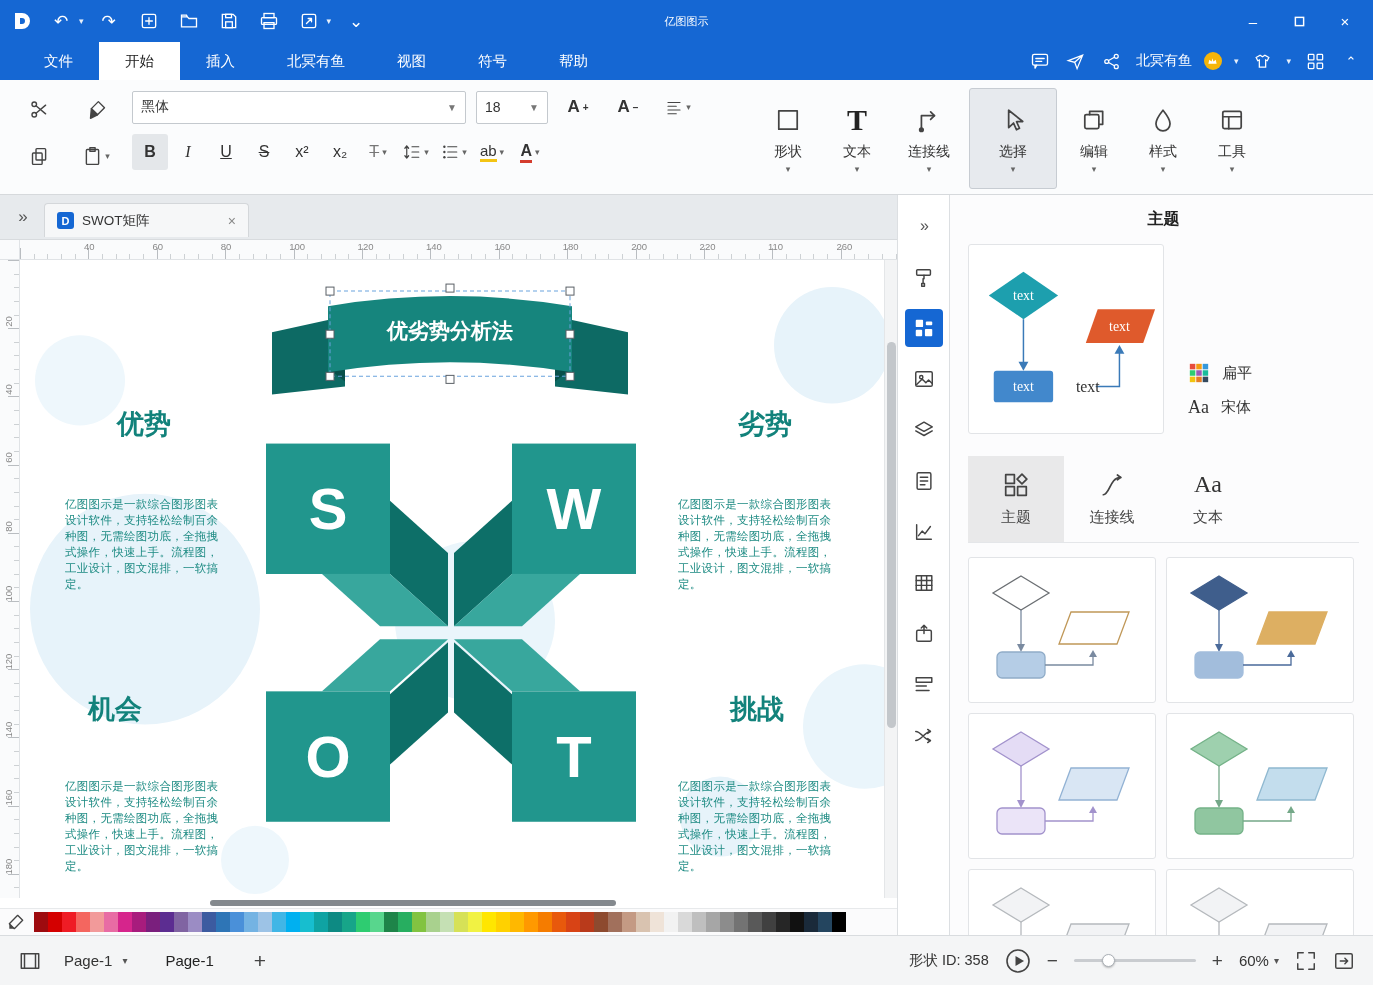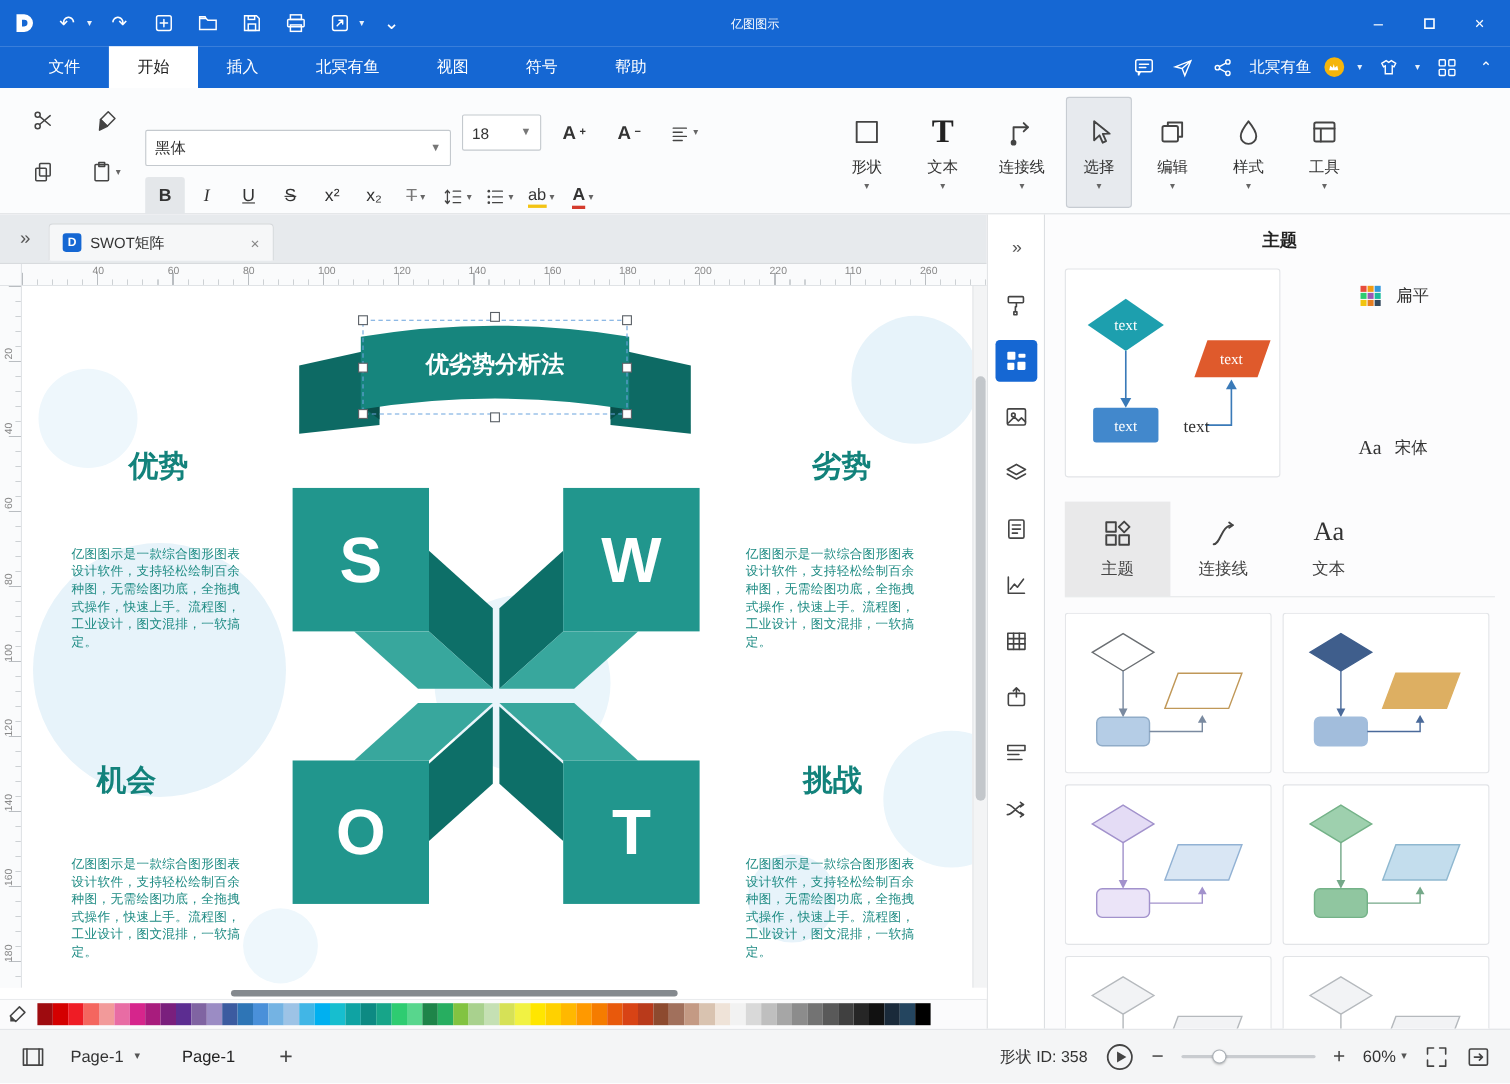--- a/index.html
+++ b/index.html
@@ -29,21 +29,21 @@
   .mr-caret { font-size:9px; opacity:.9; }
 
   
   .ribbon { height:115px; background:#fbfcfd; border-bottom:1px solid #d6d9dc; display:flex; padding:6px 4px 4px 10px; }
   .rb-clip { width:122px; display:grid; grid-template-columns:58px 58px; grid-template-rows:46px 48px; align-items:center; justify-items:center; }
   .rb-iconbtn { width:42px; height:36px; display:flex; align-items:center; justify-content:center; border-radius:3px; color:#444; }
   .rb-fonts { width:612px; display:flex; flex-direction:column; gap:10px; padding-top:4px; }
   .rf-row1 { display:flex; align-items:center; gap:10px; }
   .selbox { height:33px; border:1px solid #c4c9ce; background:#fff; border-radius:2px; display:flex; align-items:center; padding:0 8px; justify-content:space-between; font-size:14px; }
   .selbox .caret { color:#777; font-size:10px; }
-  .fontbox { width:278px;margin-top:28px; }
+  .fontbox { width:334px; }
   .sizebox { width:72px; }
   .txtbtn { min-width:40px; height:34px; display:flex; align-items:center; justify-content:center; font-size:17px; color:#333; border-radius:3px; gap:3px; }
   .rf-row2 { display:flex; align-items:center; gap:2px; }
   .fmt { min-width:36px; height:36px; display:flex; align-items:center; justify-content:center; font-size:16px; color:#333; border-radius:3px; gap:3px; padding:0 5px; }
   .fmt .caret { font-size:9px; color:#666; }
   .fmt.pressed { background:#e4e7ea; }
   .rb-big { display:flex; gap:5px; padding-top:2px; margin-left:12px; }
   .big-btn { width:64px; height:101px; display:flex; flex-direction:column; align-items:center; justify-content:flex-start; padding-top:10px; border-radius:3px; border:1px solid transparent; }
   .big-btn.active { background:#e7eaee; border-color:#c7ccd2; }
   .bb-icon { height:42px; display:flex; align-items:center; justify-content:center; color:#222; }
@@ -95,21 +95,21 @@
   .right-rail { width:52px; border-left:1px solid #dcdfe2; background:#fff; display:flex; flex-direction:column; align-items:center; padding-top:12px; gap:13px; }
   .rail-btn { width:38px; height:38px; display:flex; align-items:center; justify-content:center; color:#4a4f54; border-radius:4px; }
   .rail-btn.active { background:#1567d3; color:#fff; }
   .rail-expand { font-size:16px; color:#555; letter-spacing:-2px; }
 
   
   .right-panel { width:424px; border-left:1px solid #dcdfe2; background:#fcfcfd; display:flex; flex-direction:column; padding:14px 14px 0 18px; }
   .rp-title { text-align:center; font-size:16px; font-weight:bold; color:#222; margin-bottom:14px; }
   .rp-top { display:flex; gap:18px; }
   .preview-card { width:196px; height:190px; background:#fff; border:1px solid #e2e4e7; border-radius:3px; }
-  .rp-settings { flex:1; display:flex; flex-direction:column; justify-content:space-between; padding:8px 0 10px 6px;margin-left:47px; }
+  .rp-settings { flex:1; display:flex; flex-direction:column; justify-content:flex-end; padding:8px 0 10px 6px; }
   .setting-row { display:flex; align-items:center; gap:12px; height:34px; }
   .setting-label { font-size:15px; color:#333; }
   .serif-aa { font-family:"Liberation Serif","DejaVu Serif",serif; font-size:18px; color:#333; }
 
   .rp-tabs { display:flex; margin-top:22px; border-bottom:1px solid #e4e6e9; }
   .rp-tab { width:96px; height:86px; display:flex; flex-direction:column; align-items:center; justify-content:center; gap:10px; color:#444; }
   .rp-tab.active { background:#e9e9ea; }
   .rp-tab-label { font-size:15px; }
 
   .theme-gallery { margin-top:14px; flex:1; overflow:hidden; display:flex; flex-wrap:wrap; gap:10px; align-content:flex-start; }
@@ -355,21 +355,21 @@
       <div class="bb-icon">
           <svg width="26" height="26" viewBox="0 0 24 24" class="icon-stroke">
             <path d="M5,21 V8 H17"></path>
             <path d="M17,8 l-3.5,-3.5 M17,8 l-3.5,3.5"></path>
             <circle cx="5" cy="21" r="1.6" fill="#444"></circle>
           </svg>
         </div>
       <div class="bb-label">连接线</div>
       <div class="bb-caret">▾</div>
     </div>
-    <div class="big-btn active" style="width:60px">
+    <div class="big-btn active" style="width:88px">
       <div class="bb-icon">
           <svg width="26" height="26" viewBox="0 0 24 24" class="icon-stroke">
             <path d="M8,3 V19 L12.5,14.8 L15.2,21 L18,19.6 L15.3,13.6 L21,13.4 Z"></path>
           </svg>
         </div>
       <div class="bb-label">选择</div>
       <div class="bb-caret">▾</div>
     </div>
     <div class="big-btn">
       <div class="bb-icon">

